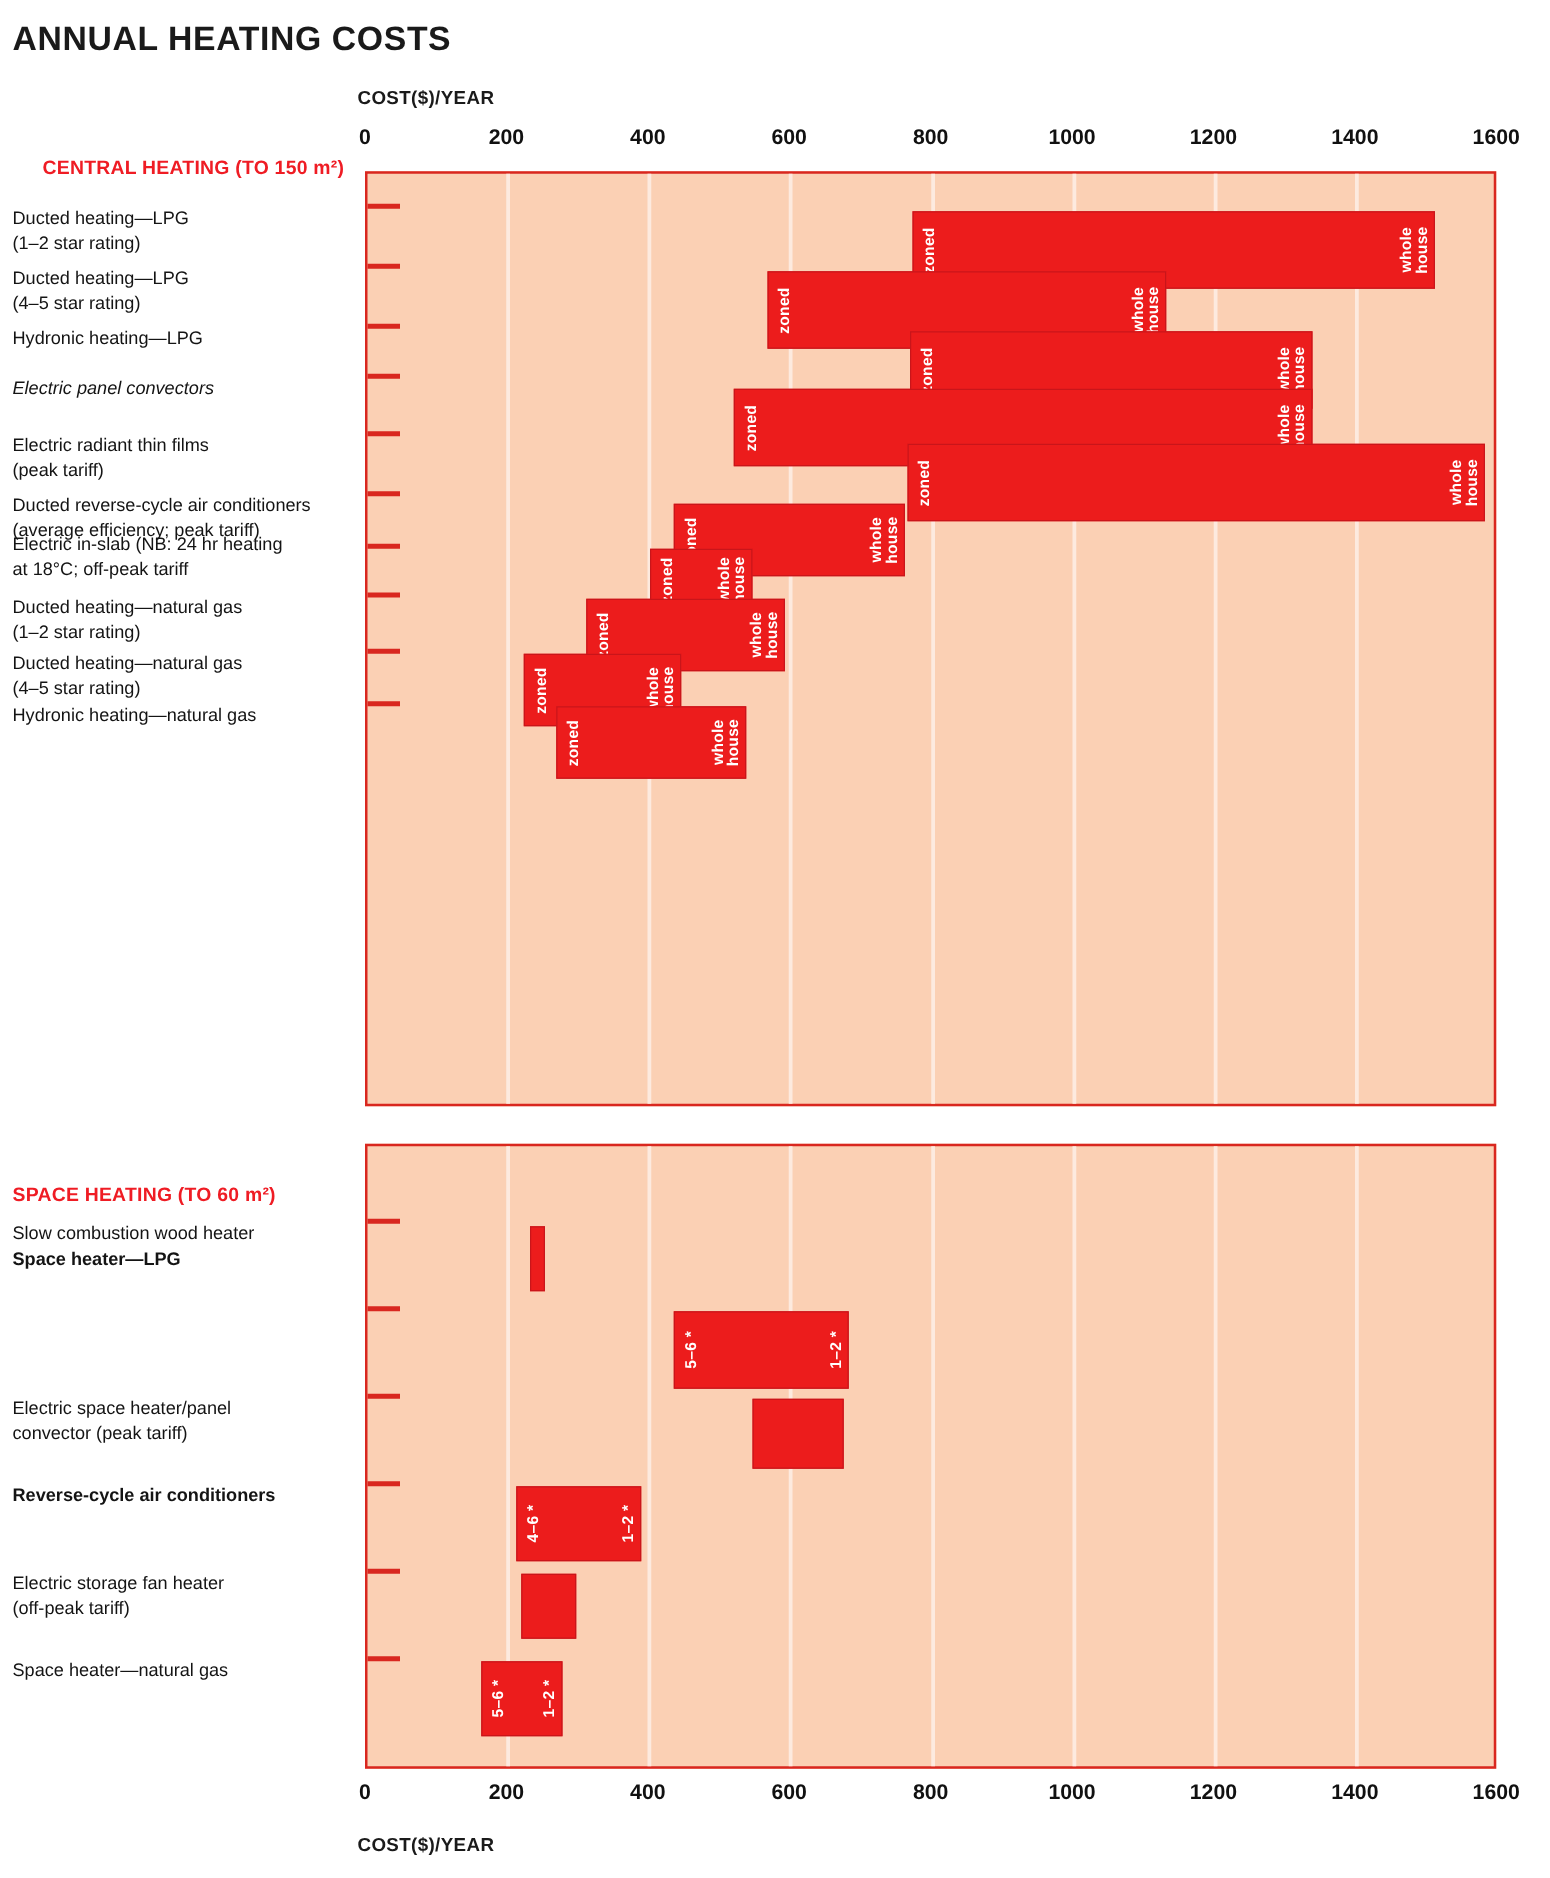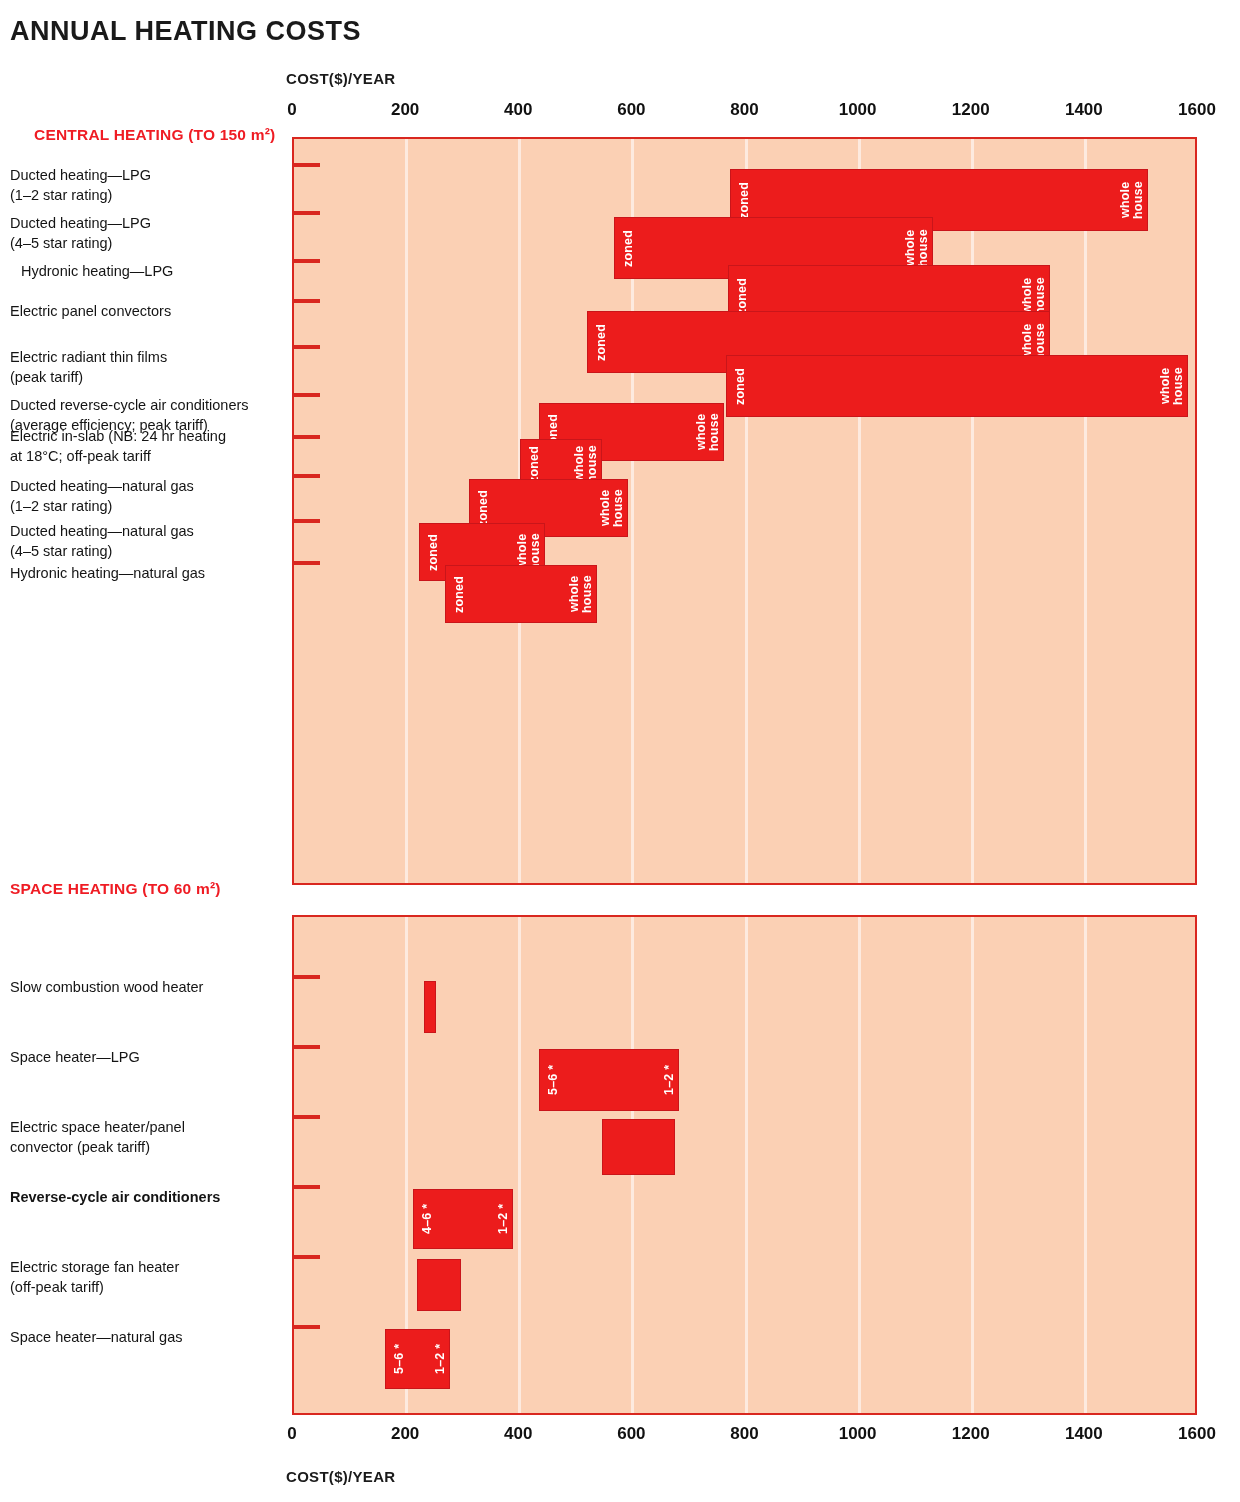--- a/index.html
+++ b/index.html
@@ -11,21 +11,21 @@
   #cap-top{left:286px;top:70px;}
   #cap-bottom{left:286px;top:1468px;}
 
   .tickrow{position:absolute;left:292px;width:905px;height:22px;}
   .tickrow span{position:absolute;font-size:17px;font-weight:bold;color:#111;transform:translateX(-50%);white-space:nowrap;}
   #ticks-top{top:100px;}
   #ticks-bottom{top:1424px;}
 
   .section-head{position:absolute;font-size:15.5px;font-weight:bold;color:#ef1c24;letter-spacing:0.2px;}
   #head-central{left:10px;top:126px;margin-left:24px;}
-  #head-space{left:10px;top:880px;text-align:center;}
+  #head-space{left:10px;top:948px;text-align:center;}
 
   .row-label{position:absolute;left:10px;width:278px;font-size:14.5px;line-height:1.38;color:#141414;}
 
   .plot{position:absolute;background:#fbd0b4;border:2px solid #d9271f;box-sizing:border-box;}
   #plot-central{left:292px;top:137px;width:905px;height:748px;}
   #plot-space{left:292px;top:915px;width:905px;height:500px;}
 
   .gridline{position:absolute;top:0;bottom:0;width:3px;background:#fdeadf;}
   .tickmark{position:absolute;left:0;width:26px;height:4px;background:#d9271f;}
 
@@ -168,33 +168,33 @@
     <span style="left: 678.75px;">1200</span>
     <span style="left: 791.875px;">1400</span>
     <span style="left: 905px;">1600</span>
   </div>
 <div id="cap-bottom" class="axis-caption">COST($)/YEAR</div>
 
 <div class="row-label" style="top: 165px; white-space: pre-line;">Ducted heating—LPG
 (1–2 star rating)</div>
 <div class="row-label" style="top: 213px; white-space: pre-line;">Ducted heating—LPG
 (4–5 star rating)</div>
-<div class="row-label" style="top: 261px; white-space: pre-line; margin-left: 11px;">Hydronic heating—LPG</div>
-<div class="row-label" style="top: 301px; white-space: pre-line;">Electric panel convectors</div>
+<div class="row-label" style="top: 261px; white-space: pre-line;">Hydronic heating—LPG</div>
+<div class="row-label" style="top: 301px; white-space: pre-line; font-style: italic;">Electric panel convectors</div>
 <div class="row-label" style="top: 347px; white-space: pre-line;">Electric radiant thin films
 (peak tariff)</div>
 <div class="row-label" style="top: 395px; white-space: pre-line;">Ducted reverse-cycle air conditioners
 (average efficiency; peak tariff)</div>
 <div class="row-label" style="top: 426px; white-space: pre-line;">Electric in-slab (NB: 24 hr heating
 at 18°C; off-peak tariff</div>
 <div class="row-label" style="top: 476px; white-space: pre-line;">Ducted heating—natural gas
 (1–2 star rating)</div>
 <div class="row-label" style="top: 521px; white-space: pre-line;">Ducted heating—natural gas
 (4–5 star rating)</div>
 <div class="row-label" style="top: 563px; white-space: pre-line;">Hydronic heating—natural gas</div>
 <div class="row-label" style="top: 977px; white-space: pre-line;">Slow combustion wood heater</div>
-<div class="row-label" style="top: 1047px; white-space: pre-line;">Space heater—LPG</div>
+<div class="row-label" style="top: 998px; white-space: pre-line; font-weight: bold;">Space heater—LPG</div>
 <div class="row-label" style="top: 1117px; white-space: pre-line;">Electric space heater/panel
 convector (peak tariff)</div>
 <div class="row-label" style="top: 1187px; white-space: pre-line; font-weight: bold;">Reverse-cycle air conditioners</div>
 <div class="row-label" style="top: 1257px; white-space: pre-line;">Electric storage fan heater
 (off-peak tariff)</div>
 <div class="row-label" style="top: 1327px; white-space: pre-line;">Space heater—natural gas</div>
 
 </body></html>

